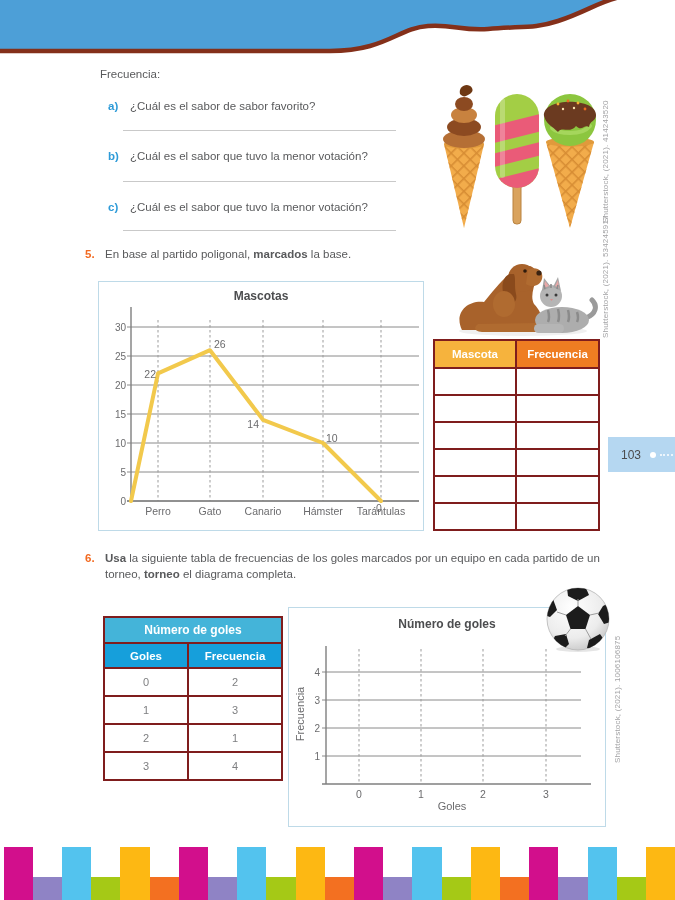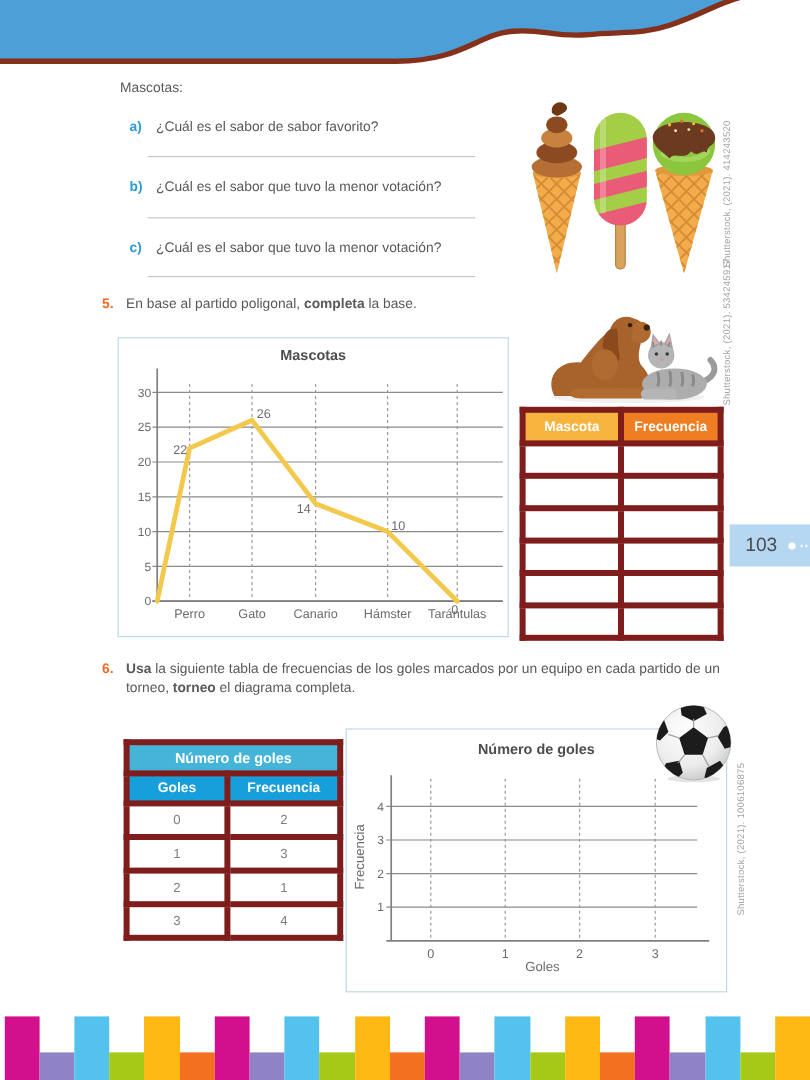--- a/index.html
+++ b/index.html
@@ -25,53 +25,53 @@
   
   .chart-box { border:1px solid #BEDAE8; background:#fff; }
   .chart-title { position:absolute; left:0; right:0; text-align:center;
                  font-weight:bold; font-size:12px; color:#4C4D4F; }
   .chart-svg { position:absolute; left:0; top:0; }
   .chart-svg text { font-family:"Liberation Sans", sans-serif; fill:#6B6B6D; }
   .axis-label { position:absolute; font-size:11px; color:#6B6B6D; text-align:center; }
 
   
   table { border-collapse:collapse; position:absolute; table-layout:fixed; }
-  th, td { border:5px solid #7f1d1d; font-size:11px; text-align:center; color:#7E7F81; }
+  th, td { border:2px solid #7f1d1d; font-size:11px; text-align:center; color:#7E7F81; }
   .mascota { left:433px; top:339px; }
   .mascota th { height:28px; color:#fff; font-size:11.5px; }
   .mascota td { height:27px; background:#fff; }
   .goles { left:103px; top:616px; }
   .goles .g-title th { height:26px; color:#fff; font-size:12px; }
   .goles .g-head th { height:25px; color:#fff; font-size:11.5px; }
   .goles td { height:28px; background:#fff; }
 
   
   .page-tab { left:608px; top:437px; width:67px; height:35px; background:#B5D7F1;
               display:flex; align-items:center; }
-  .page-tab .num { font-size:16px; color:#4B4B4D; margin-left:13px; }
+  .page-tab .num { font-size:12px; color:#4B4B4D; margin-left:13px; }
   .tab-dot { width:6px; height:6px; border-radius:50%; background:#fff; margin-left:9px; flex:none; }
   .tab-dots { flex:1; border-top:2px dotted rgba(255,255,255,.75); margin:0 2px 0 4px; }
 
   
   .credit { position:absolute; transform:rotate(-90deg); transform-origin:0 0;
             font-size:8px; color:#A3A3A5; white-space:nowrap; letter-spacing:.2px; }
 
   .footer { left:0; top:847px; width:675px; height:53px; }
 </style>
 </head>
 <body>
 
 <div class="page">
 
   <svg class="abs wave" width="675" height="58" viewBox="0 0 675 58">
     <path d="M0,0 L616,0 C596,3 584,12 558,21 C534,29 520,26 488,29 C462,31 452,24 428,26 C398,28 386,51 330,51 L0,51 Z" fill="#4D9FD7"></path>
     <path d="M620,-3 C598,2 586,12 558,21 C534,29 520,26 488,29 C462,31 452,24 428,26 C398,28 386,51 330,51 L-4,51" fill="none" stroke="#84301A" stroke-width="4.5"></path>
   </svg>
 
-  <div class="abs q-label">Mascotas:</div>
+  <div class="abs q-label">Frecuencia:</div>
 
   <div class="abs q-item" style="left:108px; top:100px; width:330px;">
     <span class="q-letter">a)</span>
     <span>¿Cuál es el sabor de sabor favorito?</span>
   </div>
   <div class="abs answer-line" style="top:130px;"></div>
 
   <div class="abs q-item" style="left:108px; top:150px; width:330px;">
     <span class="q-letter">b)</span>
     <span>¿Cuál es el sabor que tuvo la menor votación?</span>
@@ -79,21 +79,21 @@
   <div class="abs answer-line" style="top:181px;"></div>
 
   <div class="abs q-item" style="left:108px; top:201px; width:330px;">
     <span class="q-letter">c)</span>
     <span>¿Cuál es el sabor que tuvo la menor votación?</span>
   </div>
   <div class="abs answer-line" style="top:230px;"></div>
 
   <div class="abs ex" style="left:85px; top:247px; width:345px;">
     <span class="ex-num">5.</span>
-    <span><span>En base al partido poligonal, </span><b>completa</b><span> la base.</span></span>
+    <span><span>En base al partido poligonal, </span><b>marcados</b><span> la base.</span></span>
   </div>
 
   <div class="abs chart-box" style="left:98px; top:281px; width:326px; height:250px;">
     <div class="chart-title" style="top:7px;">Mascotas</div>
     <svg class="chart-svg" id="chart1" width="326" height="250" viewBox="0 0 326 250">
         <line x1="28" y1="219" x2="320" y2="219" stroke="#8A8A8A" stroke-width="1"></line>
         <text x="27" y="222.5" text-anchor="end" font-size="10">0</text>
         <line x1="28" y1="190" x2="320" y2="190" stroke="#8A8A8A" stroke-width="1"></line>
         <text x="27" y="193.5" text-anchor="end" font-size="10">5</text>
         <line x1="28" y1="161" x2="320" y2="161" stroke="#8A8A8A" stroke-width="1"></line>

